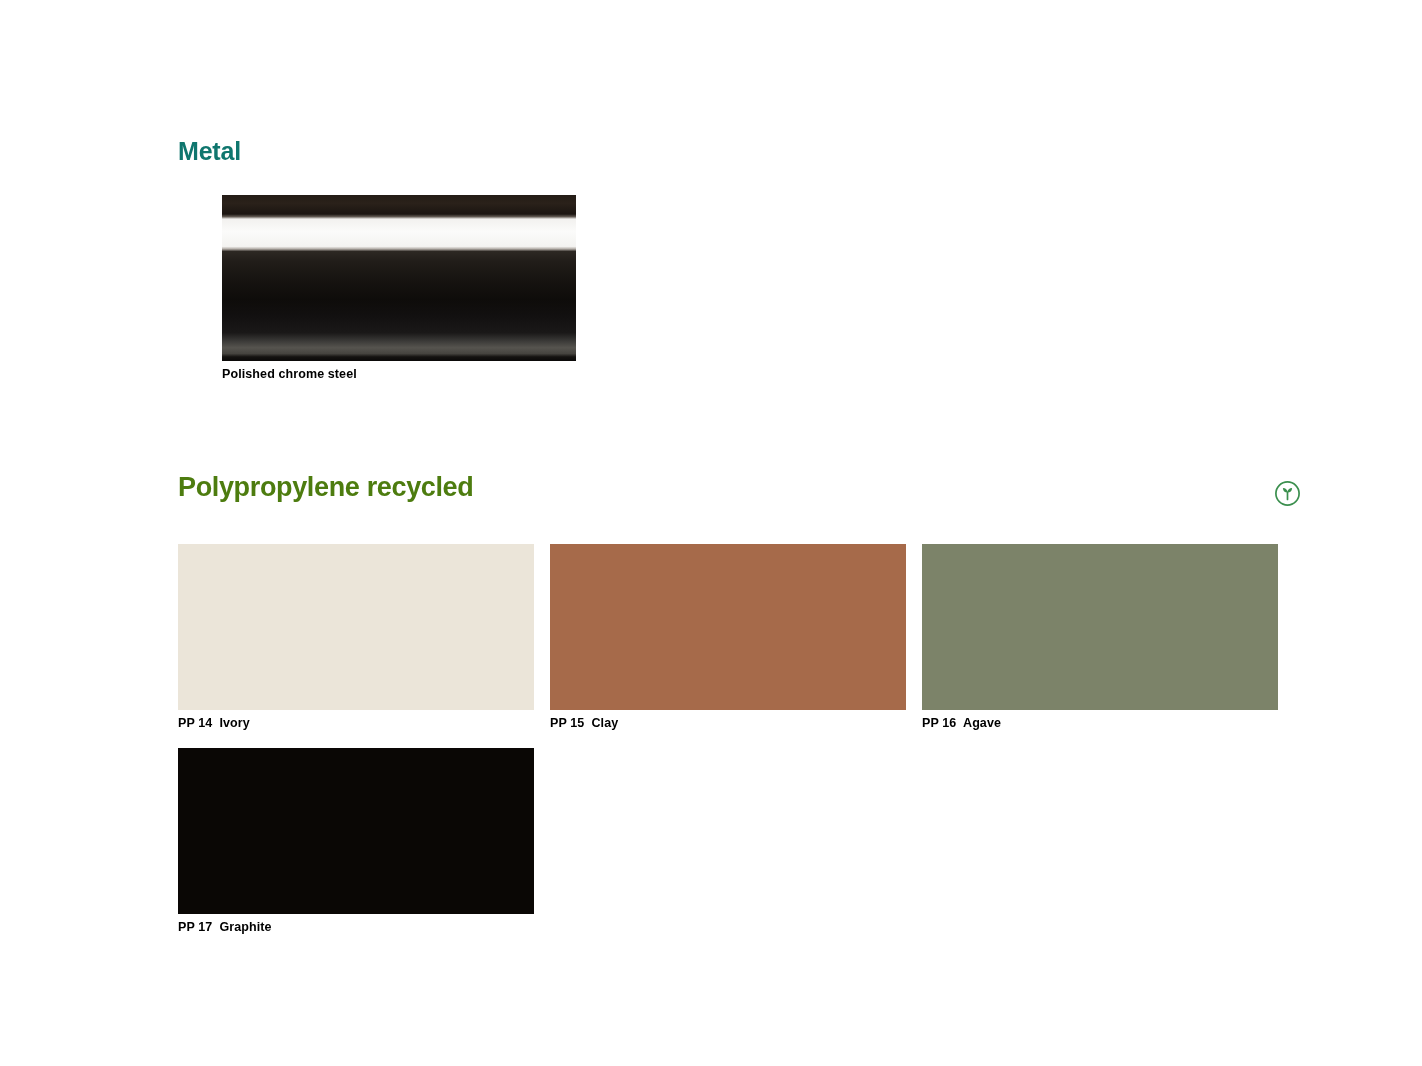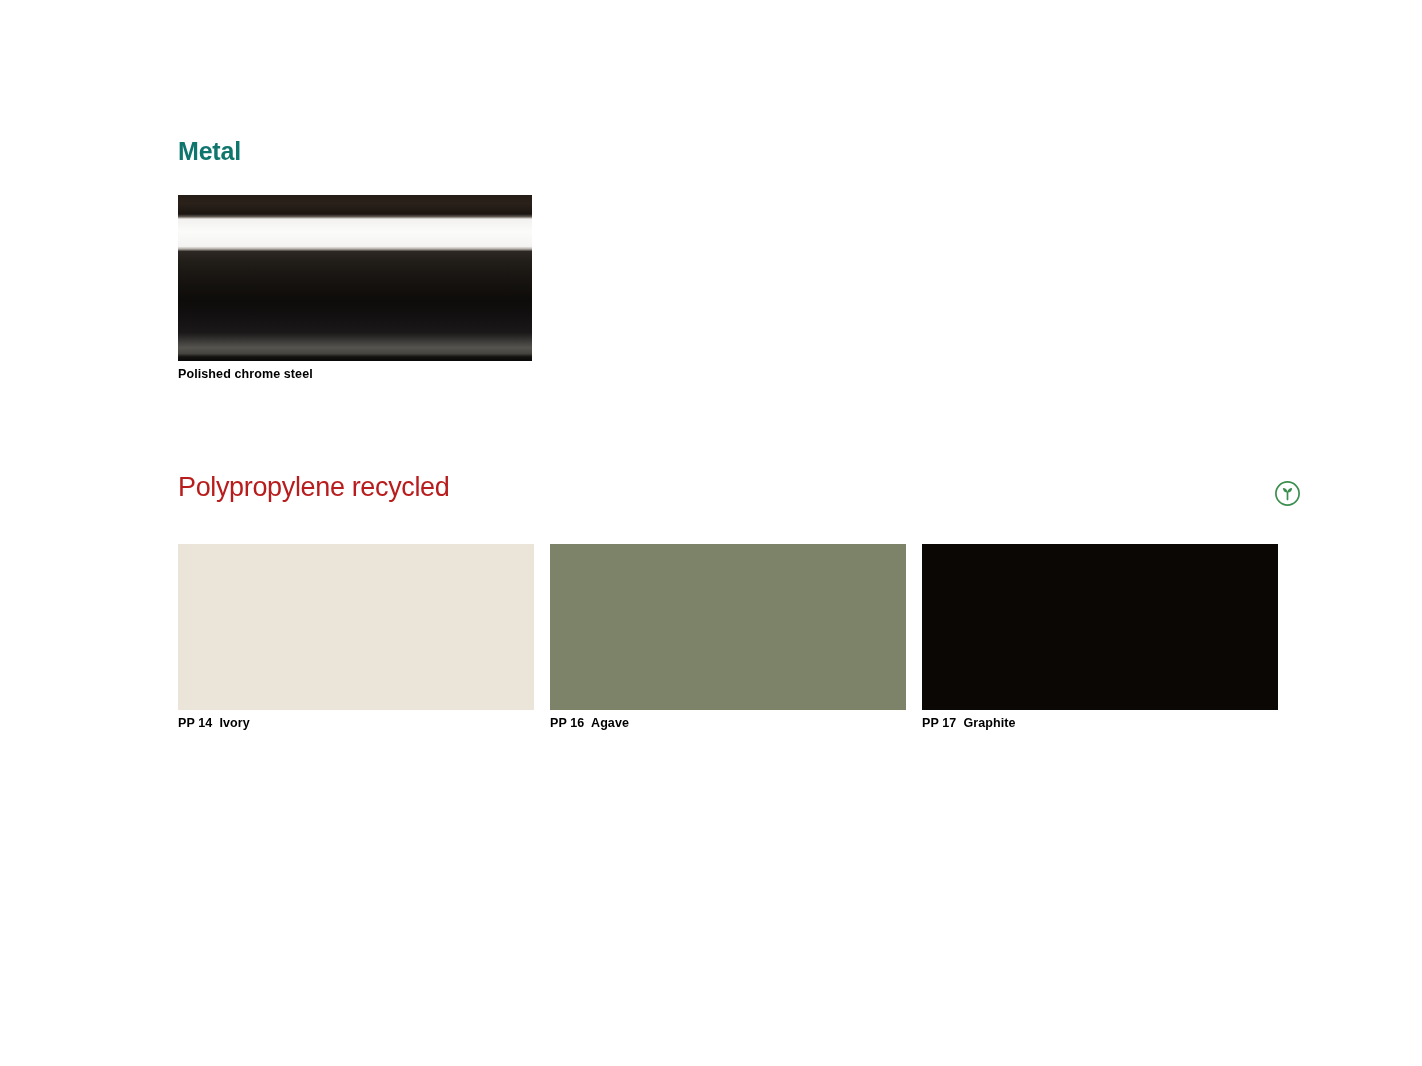--- a/index.html
+++ b/index.html
@@ -44,20 +44,21 @@
   }
 
   .metal-grid {
     margin-top: 29px;
     display: flex;
     gap: 16px;
   }
 
   .metal-item {
     width: 354px;
+    margin-left: 44px;
   }
 
   .metal-swatch {
     width: 354px;
     height: 166px;
     display: block;
     background:
       linear-gradient(to bottom,
         #241c16 0%,
         #2a211a 5%,
@@ -99,26 +100,26 @@
   }
 
   .pp-header-row {
     position: relative;
     width: 1100px;
     height: 38px;
   }
 
   .heading-lg {
     font-size: 27px;
-    font-weight: 400;
+    font-weight: 700;
     letter-spacing: -0.35px;
     line-height: 1.1;
     margin: 0;
     padding: 0;
-    color: #b91c1c;
+    color: #4d7c0f;
   }
 
   .eco-badge {
     position: absolute;
     right: -23px;
     top: 7px;
     width: 27px;
     height: 27px;
     line-height: 0;
   }
@@ -175,20 +176,24 @@
       </span>
     </div>
 
     <div class="pp-grid">
 
       <div class="pp-item">
         <div class="pp-swatch" style="background-color: rgb(235, 229, 217);"></div>
         <div class="caption">PP 14  Ivory</div>
       </div>
 
+      <div class="pp-item">
+        <div class="pp-swatch" style="background-color: rgb(166, 106, 74);"></div>
+        <div class="caption">PP 15  Clay</div>
+      </div>
 
       <div class="pp-item">
         <div class="pp-swatch" style="background-color: rgb(124, 131, 105);"></div>
         <div class="caption">PP 16  Agave</div>
       </div>
 
       <div class="pp-item">
         <div class="pp-swatch" style="background-color: rgb(10, 7, 5);"></div>
         <div class="caption">PP 17  Graphite</div>
       </div>

